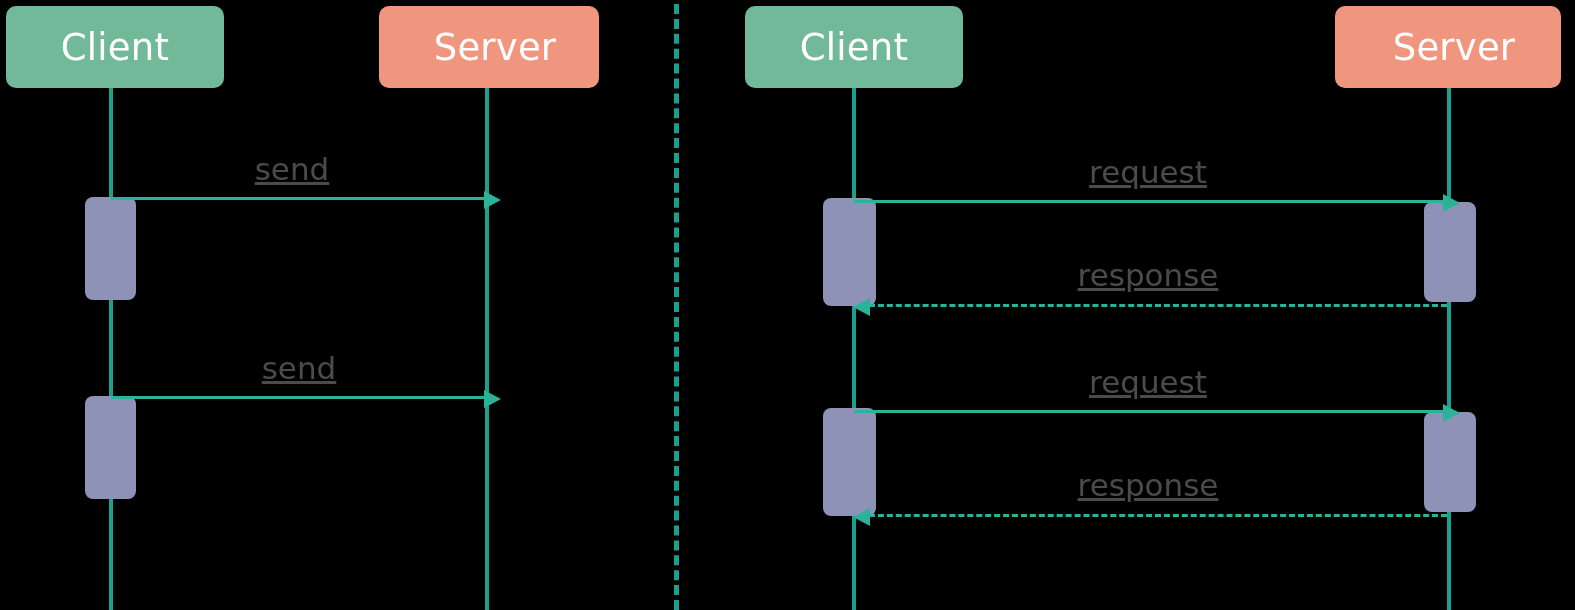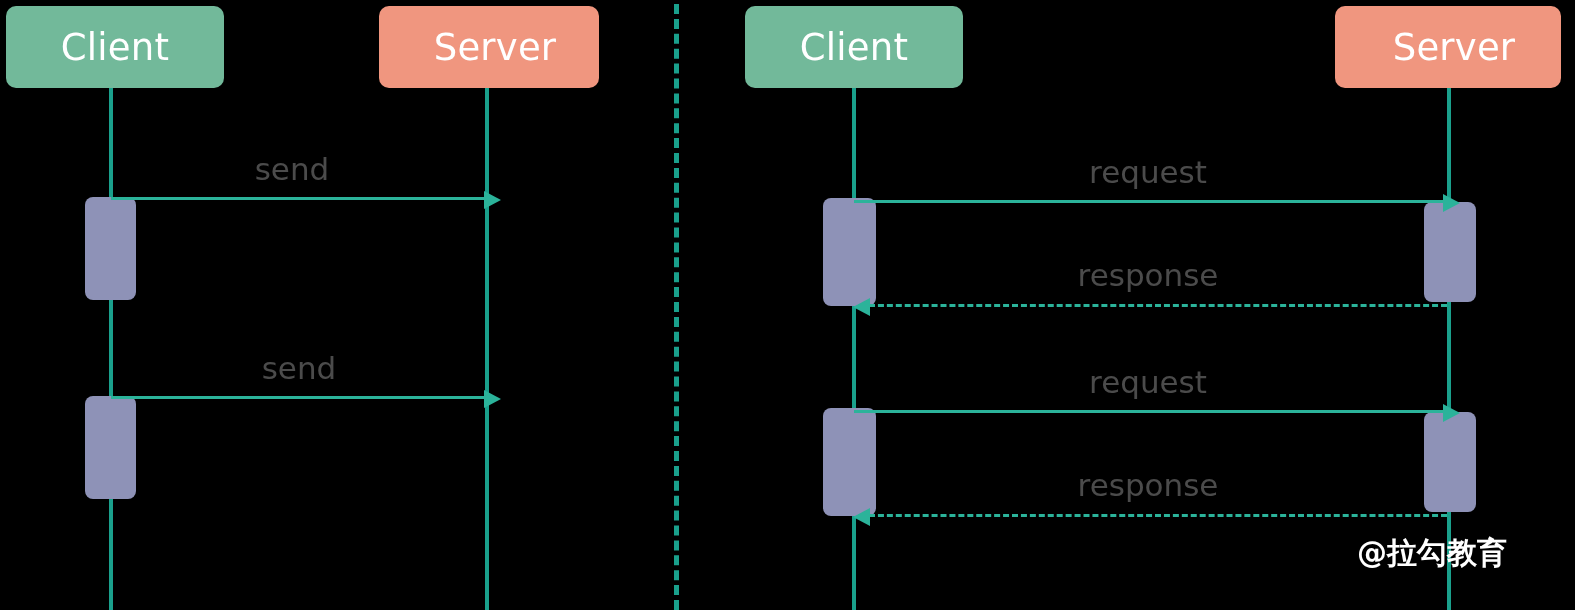--- a/index.html
+++ b/index.html
@@ -77,20 +77,21 @@
     border-right: 17px solid #2bb39a;
     left: -16px;
   }
   .msg-label {
     position: absolute;
     color: #4b4b4b;
     font-size: 31px;
     line-height: 1;
     white-space: nowrap;
     transform: translateX(-50%);
+    text-decoration: underline;
   }
 
   
   .divider {
     position: absolute;
     width: 0;
     border-left: 5px dashed #1aa08c;
   }
 
   
@@ -162,15 +163,14 @@
   <div class="msg" style="left:854px; top:410px; width:590px;">
     <span class="arrowhead right"></span>
   </div>
   <div class="msg-label" style="left:1148px; top:367px;">request</div>
 
   <div class="msg dashed" style="left:869px; top:514px; width:578px;">
     <span class="arrowhead left"></span>
   </div>
   <div class="msg-label" style="left:1148px; top:470px;">response</div>
 
-  <div class="watermark" style="left:1357px; top:538px;">@拉勾教育</div>
 
 </div>
 
 </body></html>

